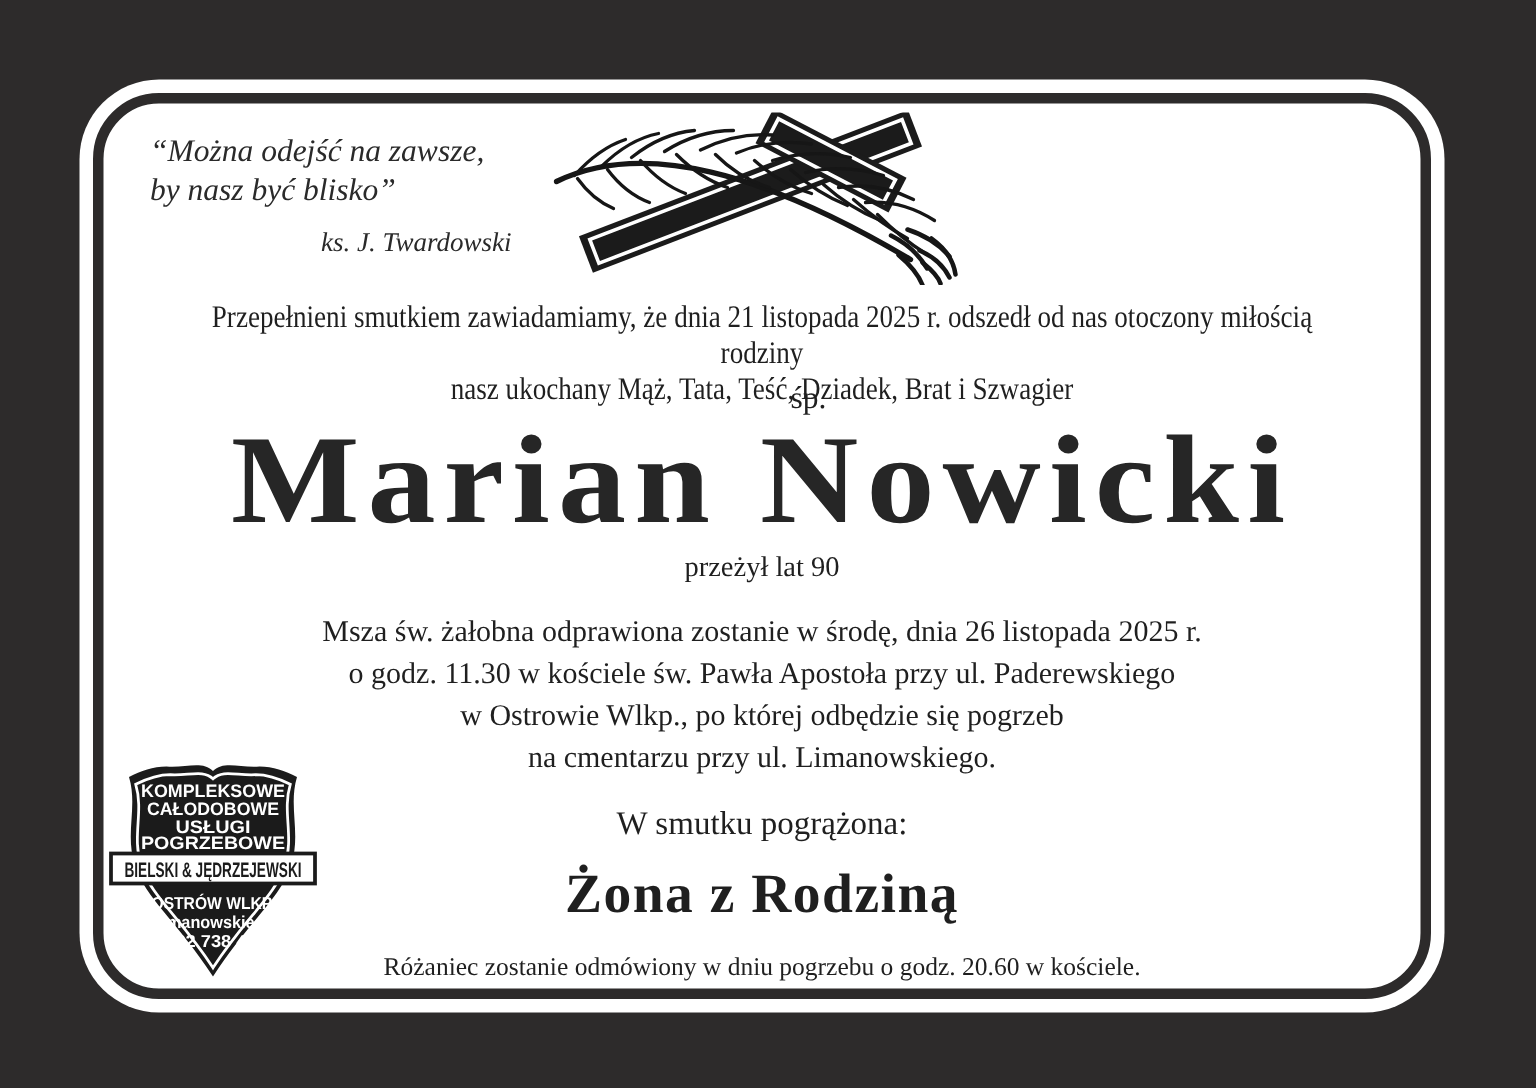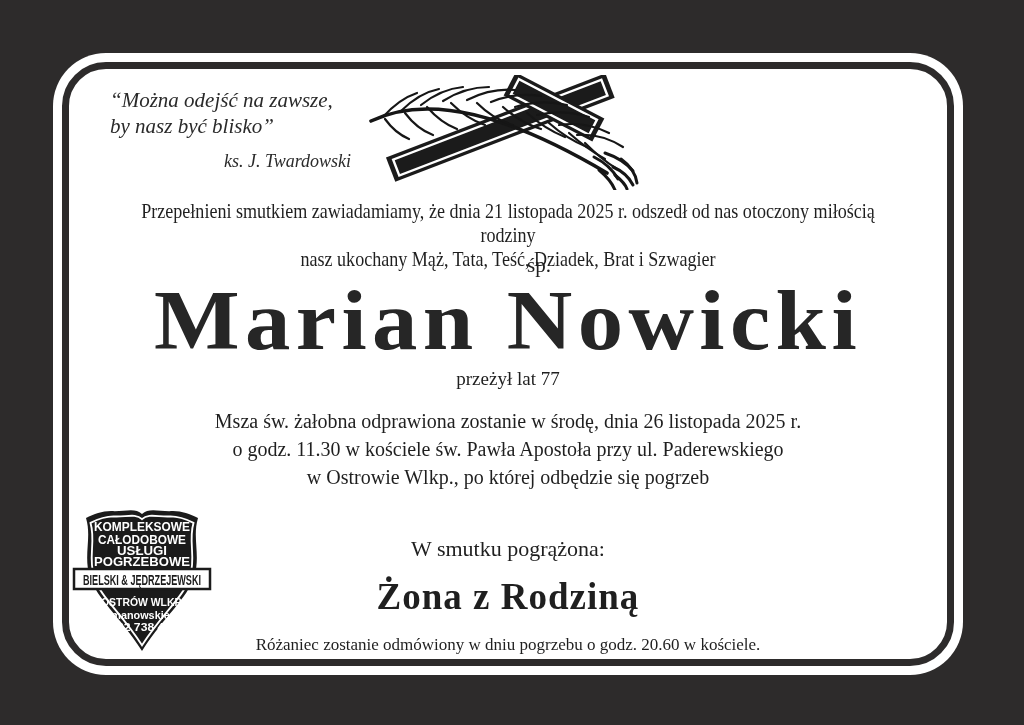--- a/index.html
+++ b/index.html
@@ -12,21 +12,21 @@
   .card{
     position:absolute;left:62px;top:62px;width:892px;height:604px;
     box-sizing:border-box;
     background:#ffffff;
     border:7px solid #2d2b2b;
     border-radius:44px;
     box-shadow:0 0 0 9px #ffffff;
   }
   .abs{position:absolute;left:0;width:100%;text-align:center;}
   .quote{
-    position:absolute;left:41px;top:18px;width:241px;
+    position:absolute;left:31px;top:18px;width:241px;
     font-style:italic;font-size:21px;line-height:26px;color:#2a2a2a;
   }
   .quote .attribution{text-align:right;font-size:18px;margin-top:9px;}
   .cross-art{position:absolute;left:300px;top:6px;width:280px;height:115px;}
   .announce{top:130px;font-size:21px;line-height:24px;transform:scaleX(0.86);}
   .honorific{top:184px;font-size:21px;padding-left:31px;}
   .name{
     top:212px;font-size:84px;line-height:80px;font-weight:bold;
     letter-spacing:5px;transform:scaleX(1.08);color:#262626;white-space:nowrap;
   }
@@ -101,26 +101,27 @@
 
     <div class="abs announce">
       <div>Przepełnieni smutkiem zawiadamiamy, że dnia 21 listopada 2025 r. odszedł od nas otoczony miłością rodziny</div>
       <div>nasz ukochany Mąż, Tata, Teść, Dziadek, Brat i Szwagier</div>
     </div>
 
     <div class="abs honorific">śp.</div>
 
     <div class="abs name">Marian Nowicki</div>
 
-    <div class="abs age">przeżył lat 77</div>
+    <div class="abs age">przeżył lat 90</div>
 
     <div class="abs service">
       <div>Msza św. żałobna odprawiona zostanie w środę, dnia 26 listopada 2025 r.</div>
       <div>o godz. 11.30 w kościele św. Pawła Apostoła przy ul. Paderewskiego</div>
       <div>w Ostrowie Wlkp., po której odbędzie się pogrzeb</div>
+      <div>na cmentarzu przy ul. Limanowskiego.</div>
     </div>
 
     <div class="abs mourn-intro">W smutku pogrążona:</div>
 
     <div class="abs family">Żona z Rodziną</div>
 
     <div class="abs rosary">Różaniec zostanie odmówiony w dniu pogrzebu o godz. 20.60 w kościele.</div>
 
     <svg class="shield" viewBox="0 0 140 150" aria-hidden="true">
       <path d="M70,11 C63,4 52,9 39,8 C30,8 22,11 14,15 C20,35 11,53 18,74 C25,96 46,111 70,148 C94,111 115,96 122,74 C129,53 120,35 126,15 C118,11 110,8 101,8 C88,9 77,4 70,11 Z" fill="#1b1b1b"></path>

